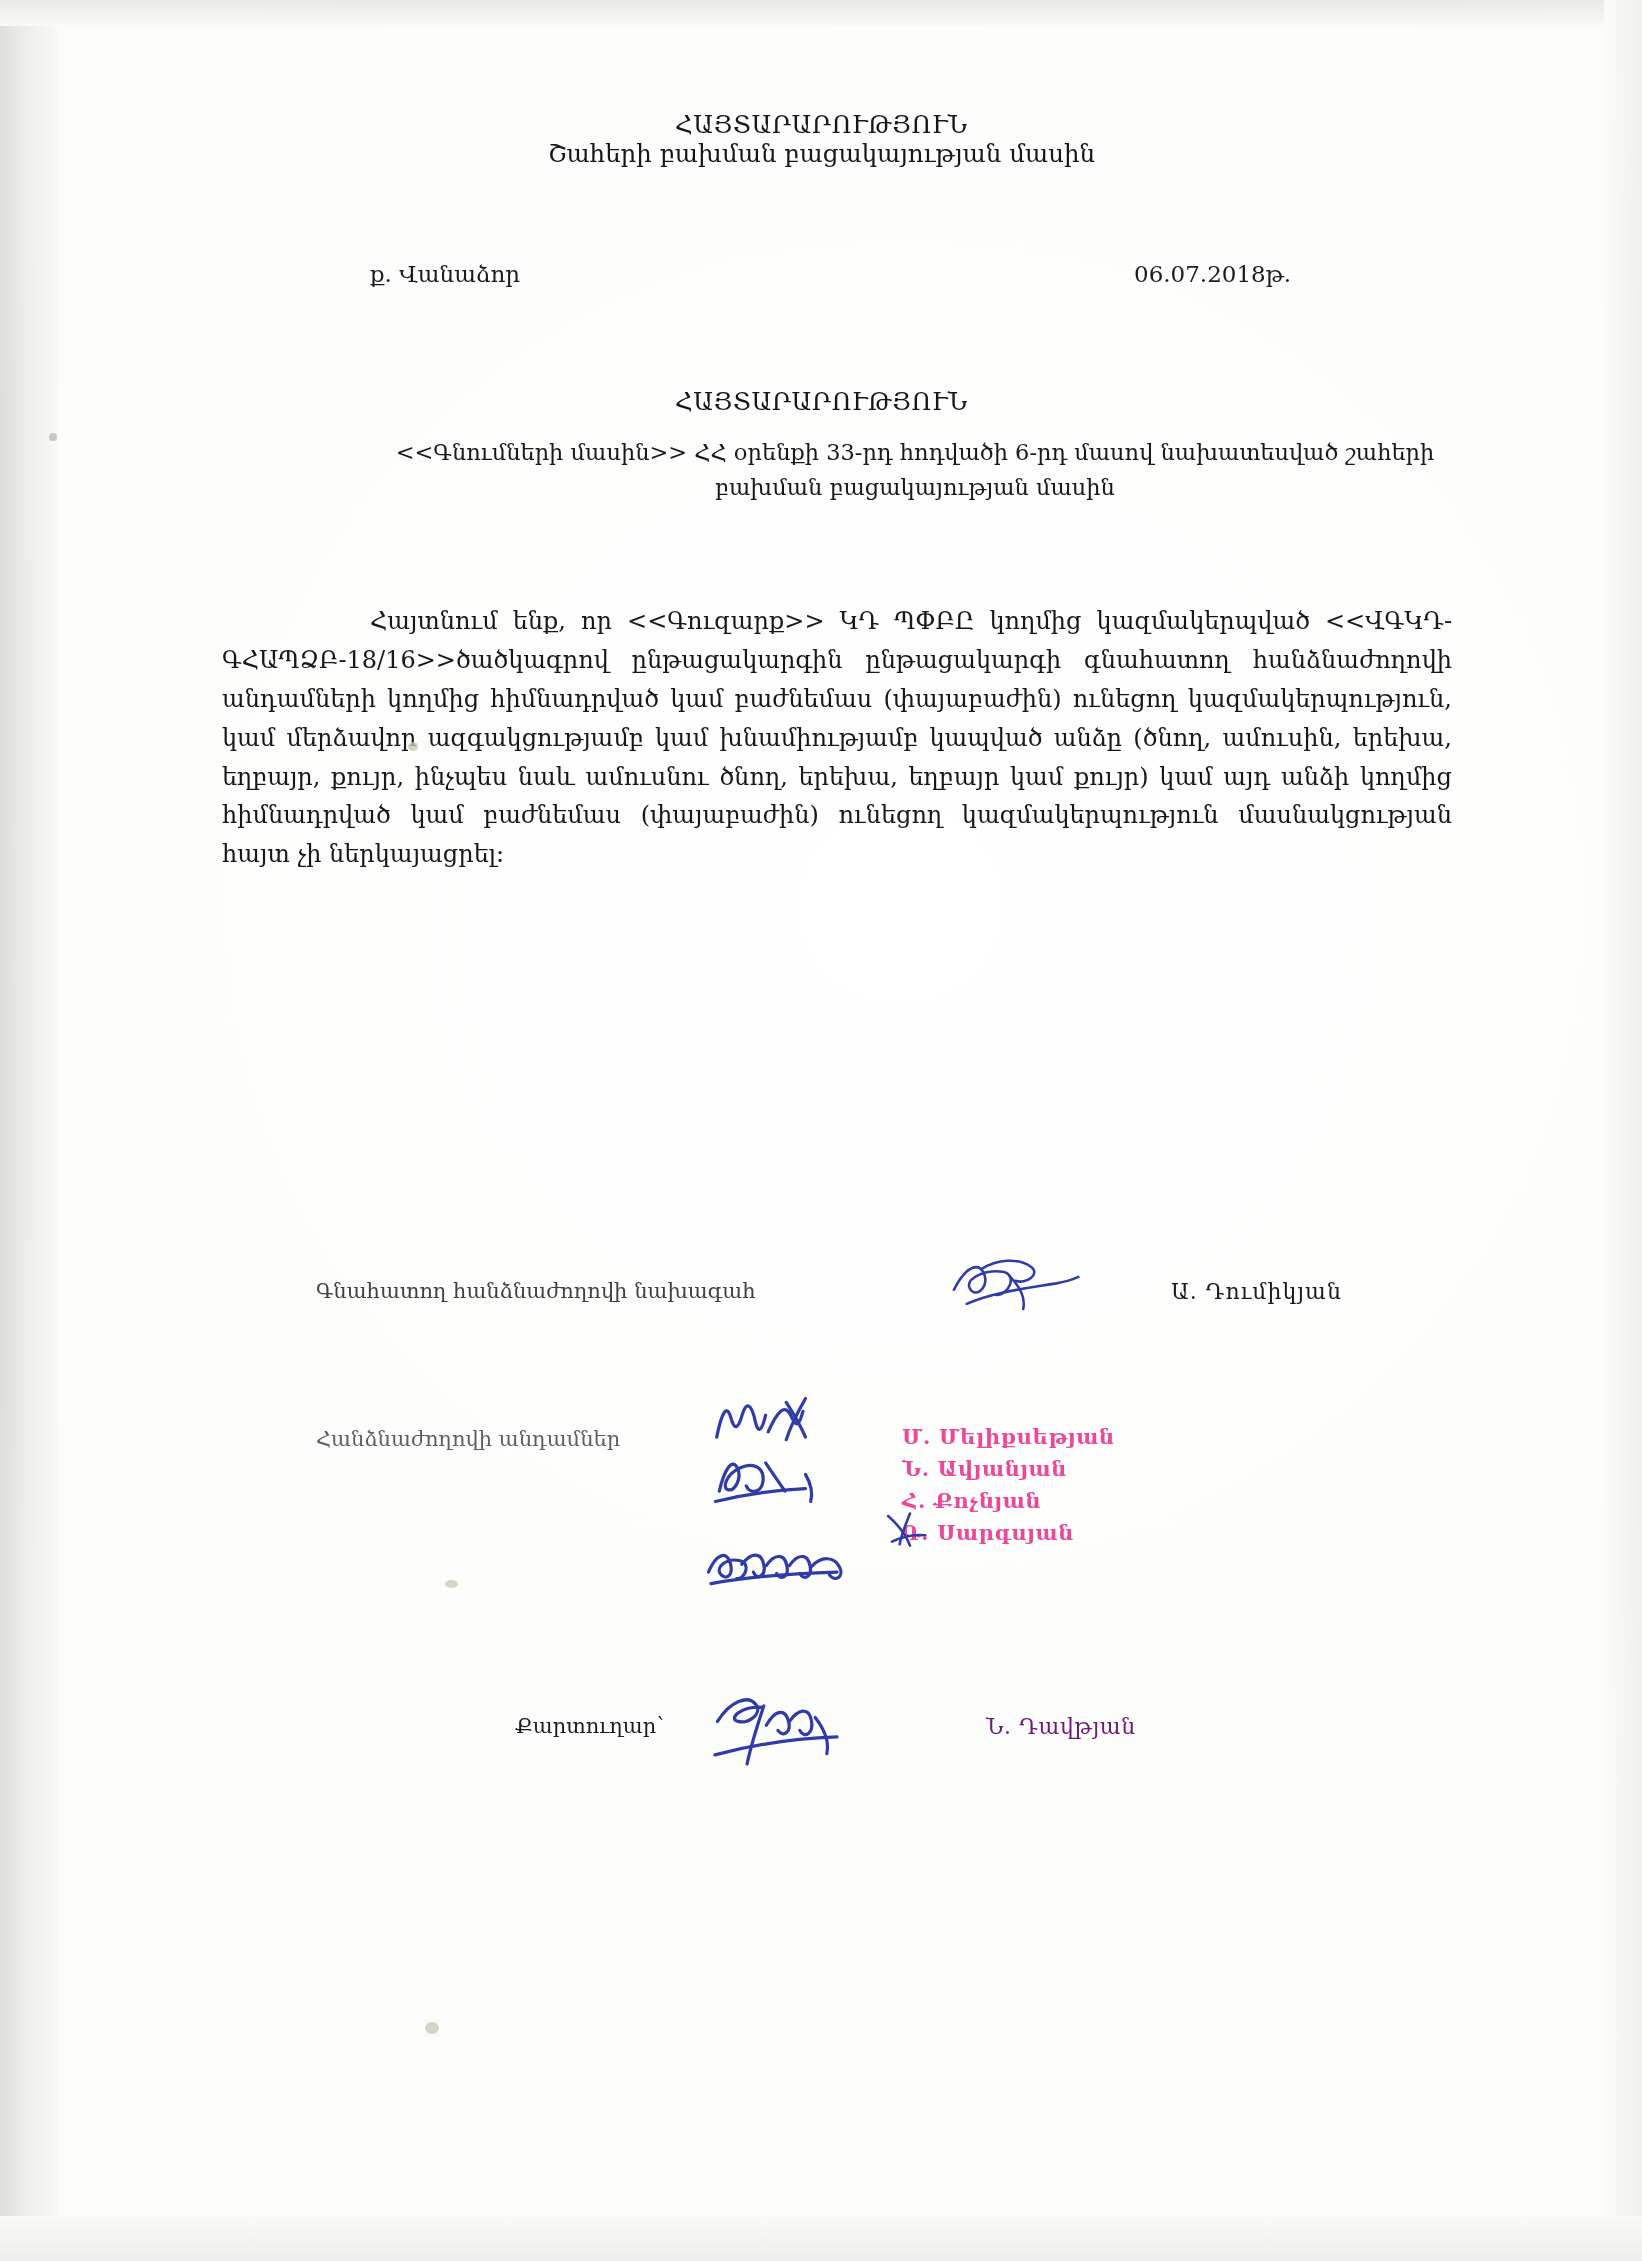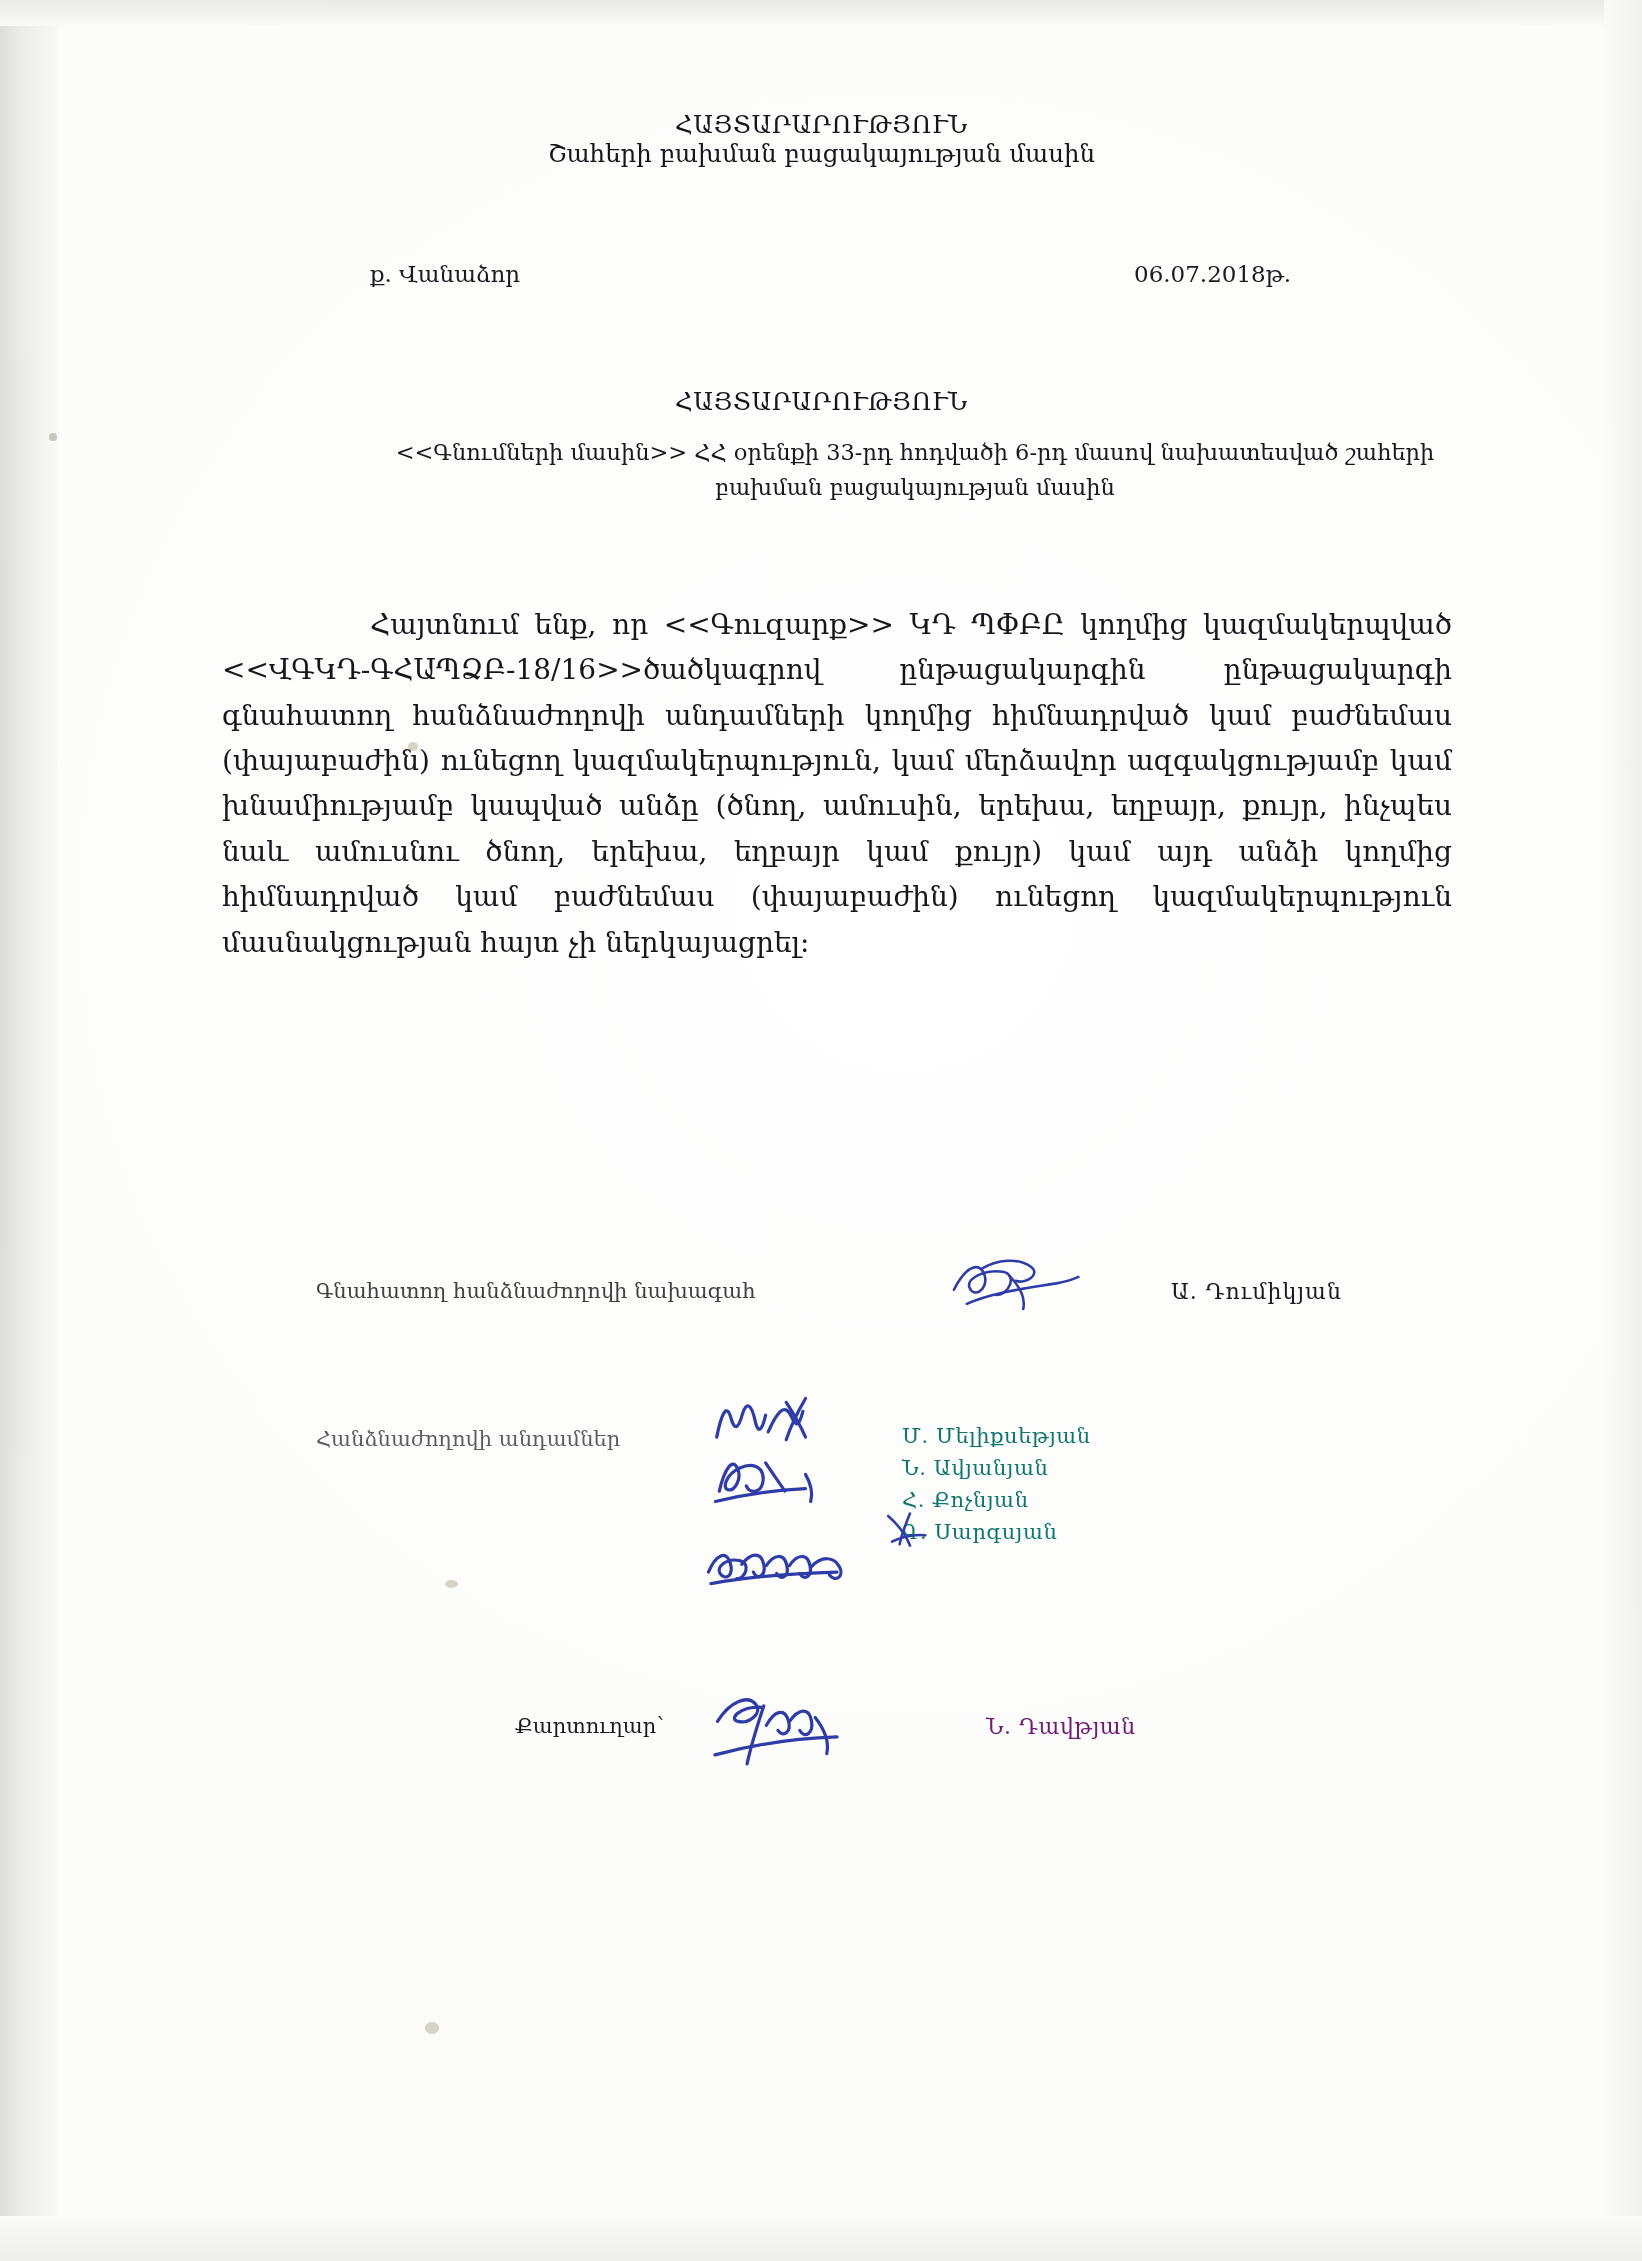--- a/index.html
+++ b/index.html
@@ -124,21 +124,21 @@
     font-size: 22.5px;
     line-height: 1.55;
     color: #18181d;
   }
 
   .body-para {
     position: absolute;
     top: 602px;
     left: 222px;
     width: 1230px;
-    font-size: 28px;
+    font-size: 24px;
     line-height: 1.62;
     text-align: justify;
     text-justify: inter-word;
     color: #16161b;
     text-indent: 148px;
   }
 
   
   .sig-chair-label {
     position: absolute;
@@ -162,21 +162,22 @@
     left: 316px;
     font-size: 21px;
     color: #5d5d62;
   }
   .sig-members-names {
     position: absolute;
     top: 1421px;
     left: 902px;
     font-size: 21px;
     line-height: 1.52;
-    color: #0f766e;
+    color: #ec4899;
+    font-weight: bold;
   }
   .sig-members-names div { letter-spacing: 0.6px; }
 
   .sig-secretary-label {
     position: absolute;
     top: 1714px;
     left: 515px;
     font-size: 21px;
     color: #1b1b20;
   }

